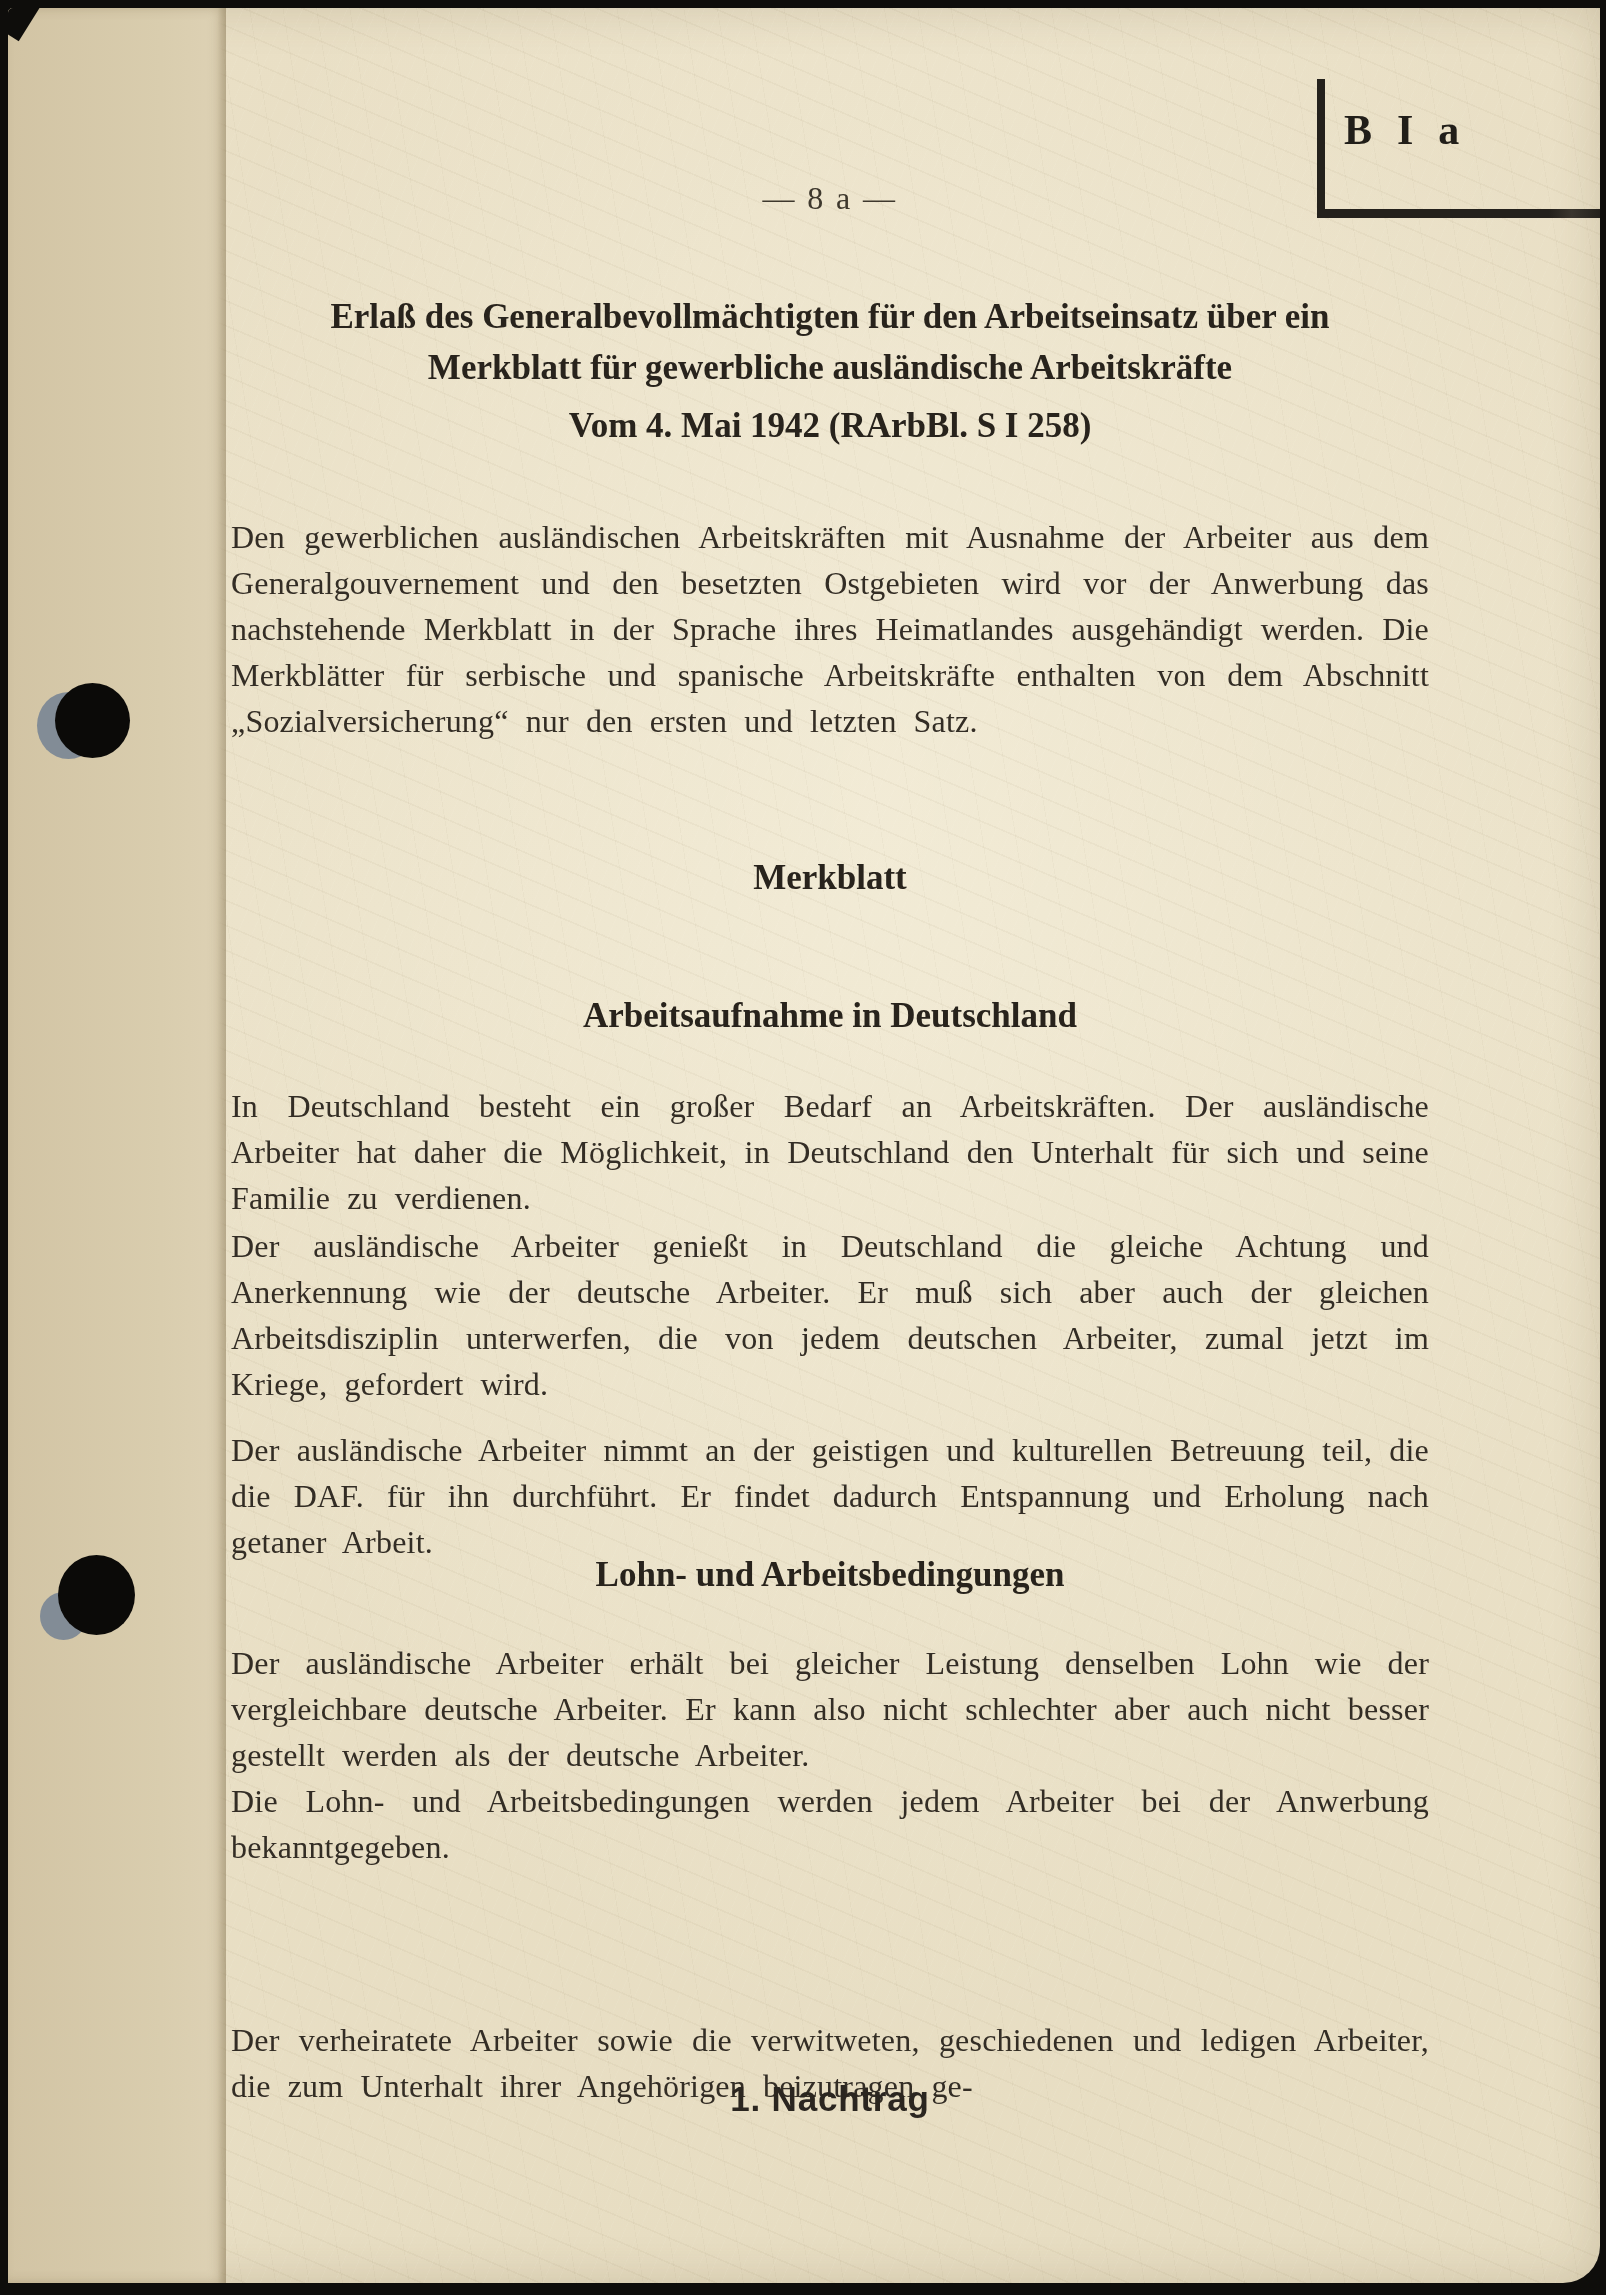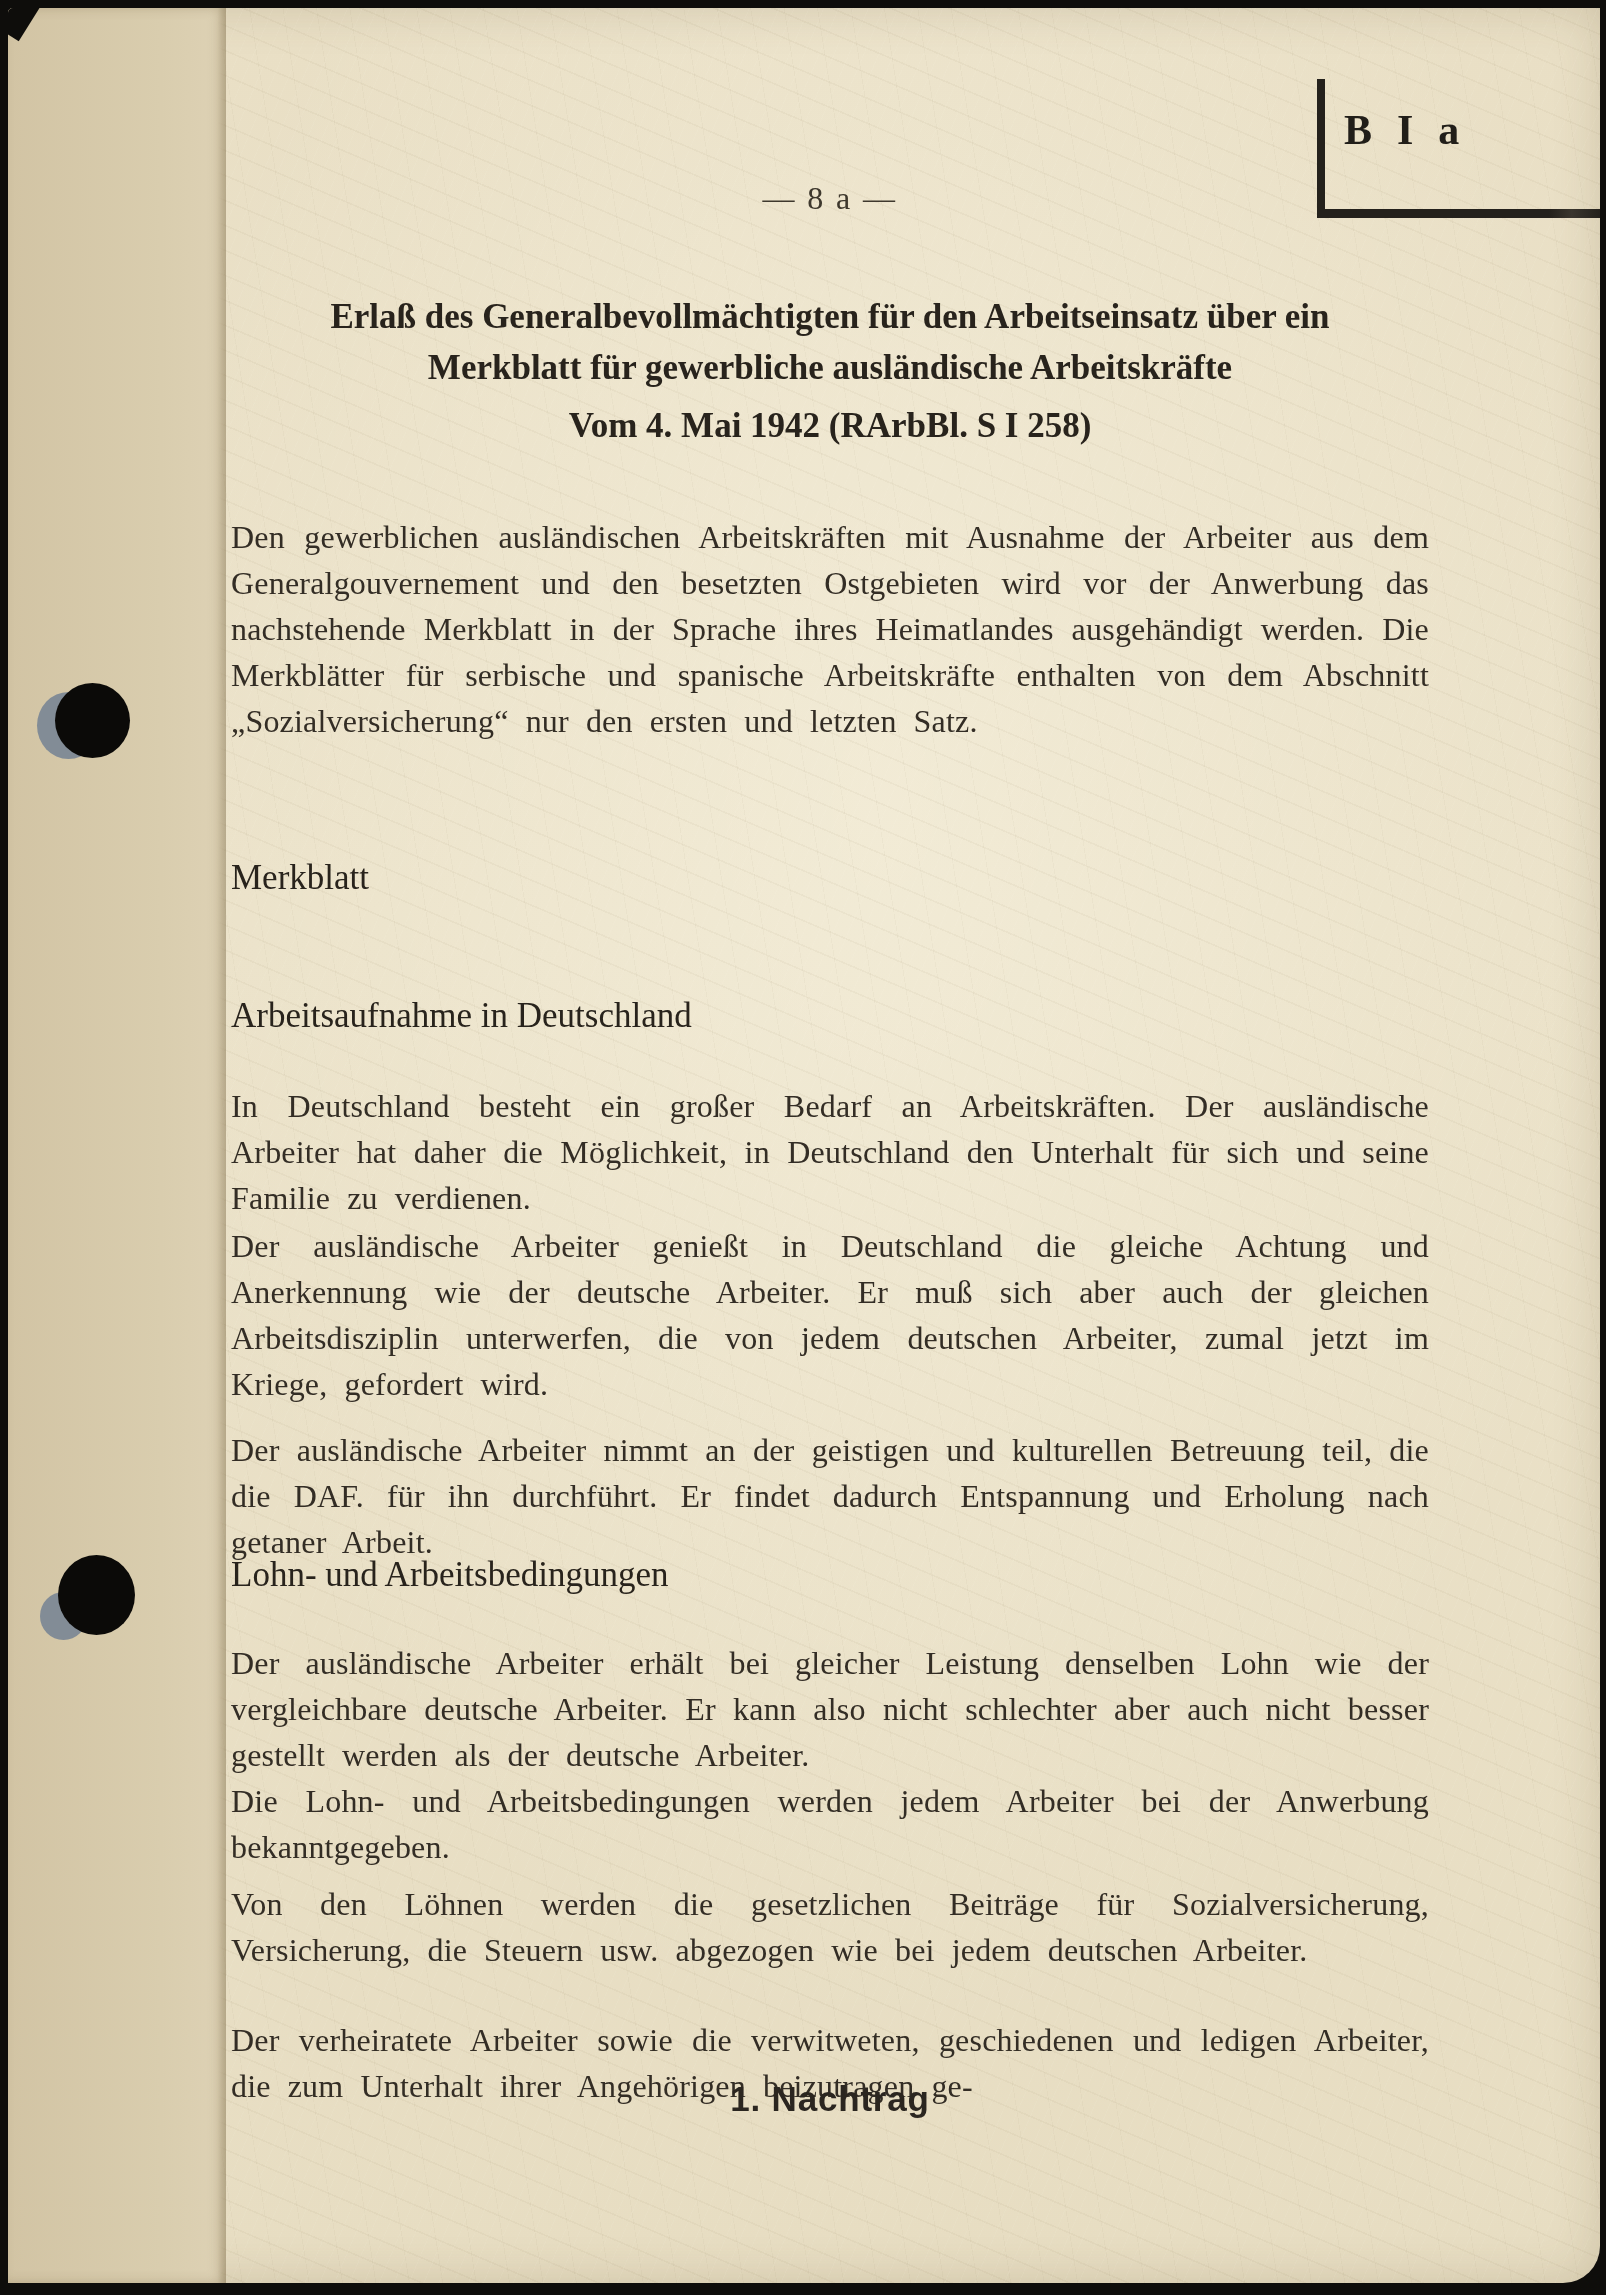--- a/index.html
+++ b/index.html
@@ -87,21 +87,22 @@
     font-size: 35px;
     line-height: 51px;
     color: #28231c;
   }
   .t1 { top: 283px; }
   .t2 { top: 334px; }
   .date-line { top: 392px; }
   .heading {
     position: absolute;
     left: 223px; width: 1198px;
-    font-weight: 400;
+    text-align: center;
+    font-weight: 700;
     font-size: 35px;
     color: #28231c;
   }
   .h-merkblatt  { top: 850px; }
   .h-sub        { top: 912px; }
   .h-arbeit     { top: 988px; }
   .h-lohn       { top: 1547px; }
   .para {
     position: absolute;
     left: 223px; width: 1198px;
@@ -170,20 +171,19 @@
     <div class="heading h-merkblatt">Merkblatt</div>
 
     <div class="heading h-arbeit">Arbeitsaufnahme in Deutschland</div>
     <p class="para p-s1a">In Deutschland besteht ein großer Bedarf an Arbeitskräften. Der ausländische Arbeiter hat daher die Möglichkeit, in Deutschland den Unterhalt für sich und seine Familie zu verdienen.</p>
     <p class="para p-s1b">Der ausländische Arbeiter genießt in Deutschland die gleiche Achtung und Anerkennung wie der deutsche Arbeiter. Er muß sich aber auch der gleichen Arbeitsdisziplin unterwerfen, die von jedem deutschen Arbeiter, zumal jetzt im Kriege, gefordert wird.</p>
     <p class="para p-s1c">Der ausländische Arbeiter nimmt an der geistigen und kulturellen Betreuung teil, die die DAF. für ihn durchführt. Er findet dadurch Entspannung und Erholung nach getaner Arbeit.</p>
 
     <div class="heading h-lohn">Lohn- und Arbeitsbedingungen</div>
     <p class="para p-s2a">Der ausländische Arbeiter erhält bei gleicher Leistung denselben Lohn wie der vergleichbare deutsche Arbeiter. Er kann also nicht schlechter aber auch nicht besser gestellt werden als der deutsche Arbeiter.</p>
     <p class="para p-s2b">Die Lohn- und Arbeitsbedingungen werden jedem Arbeiter bei der Anwerbung bekanntgegeben.</p>
-    <p class="para p-s2c">Von den Löhnen werden die gesetzlichen Beiträge für Sozialversicherung, Versicherung, die Steuern usw. abgezogen wie bei jedem deutschen Arbeiter.</p>
     <p class="para p-s2d">Der verheiratete Arbeiter sowie die verwitweten, geschiedenen und ledigen Arbeiter, die zum Unterhalt ihrer Angehörigen beizutragen ge-</p>
 
     <div class="footer-label">1. Nachtrag</div>
 
   </div>
 </div>
 
 
 </body></html>

